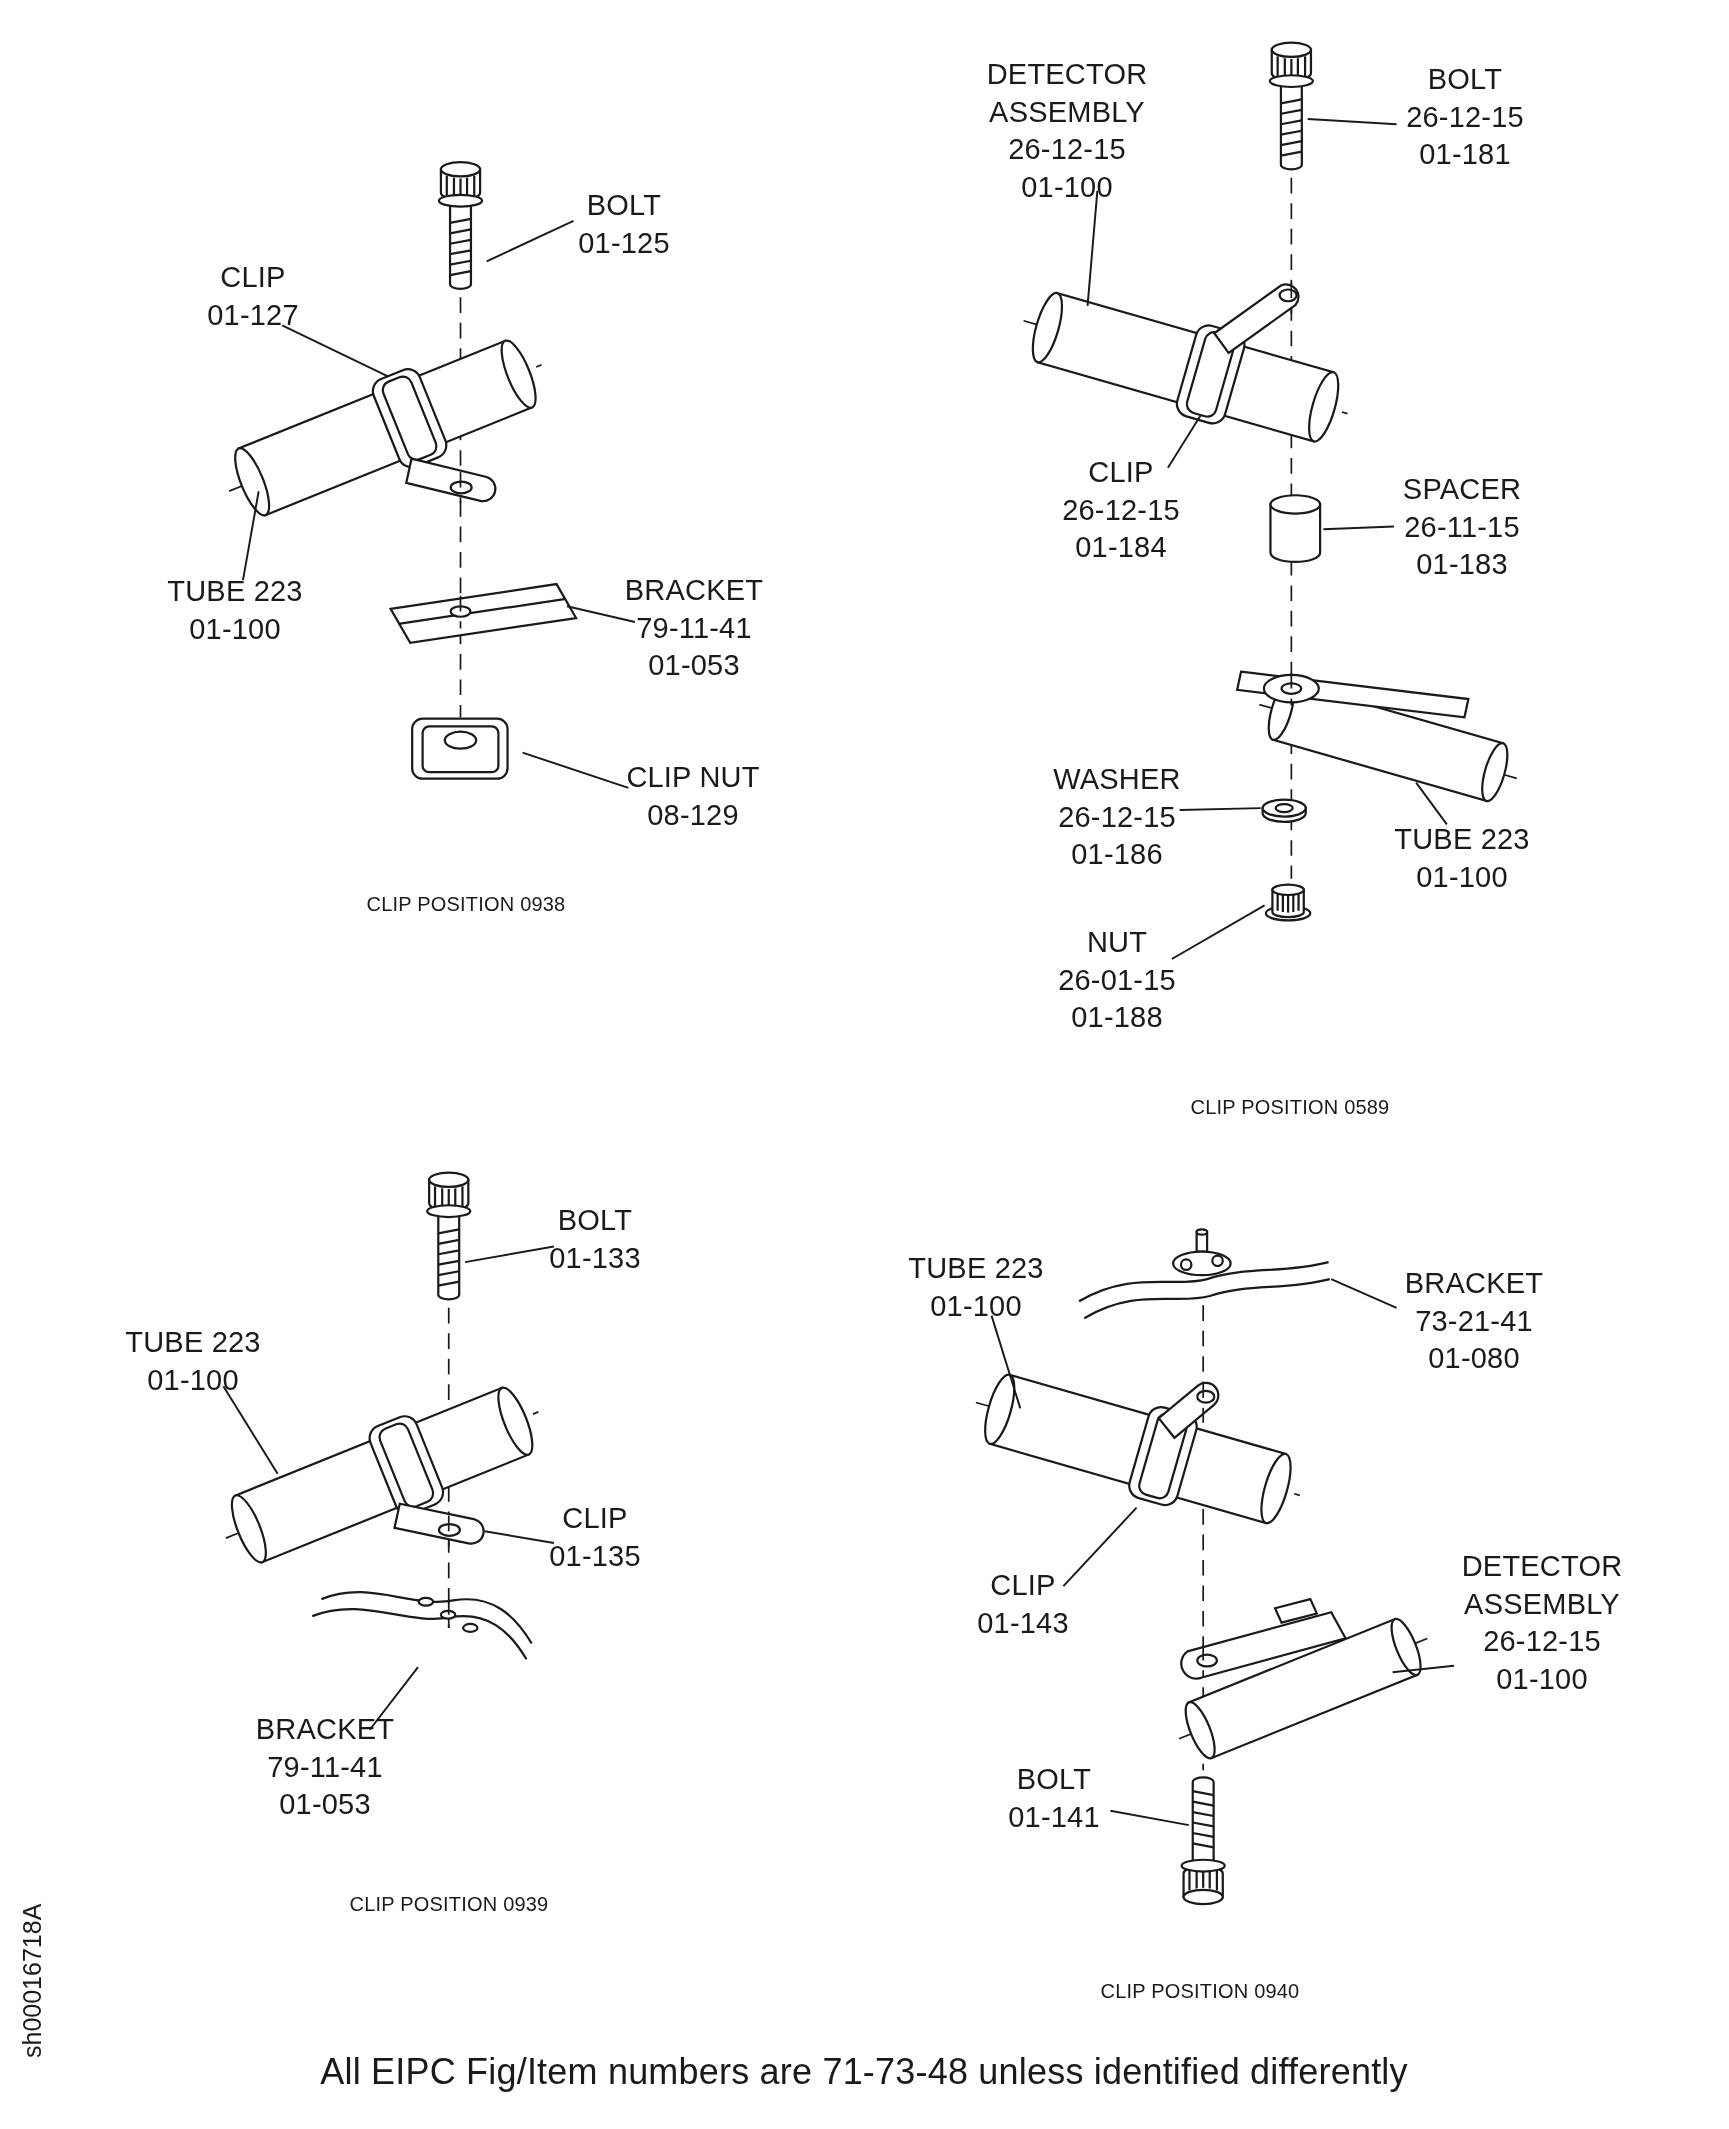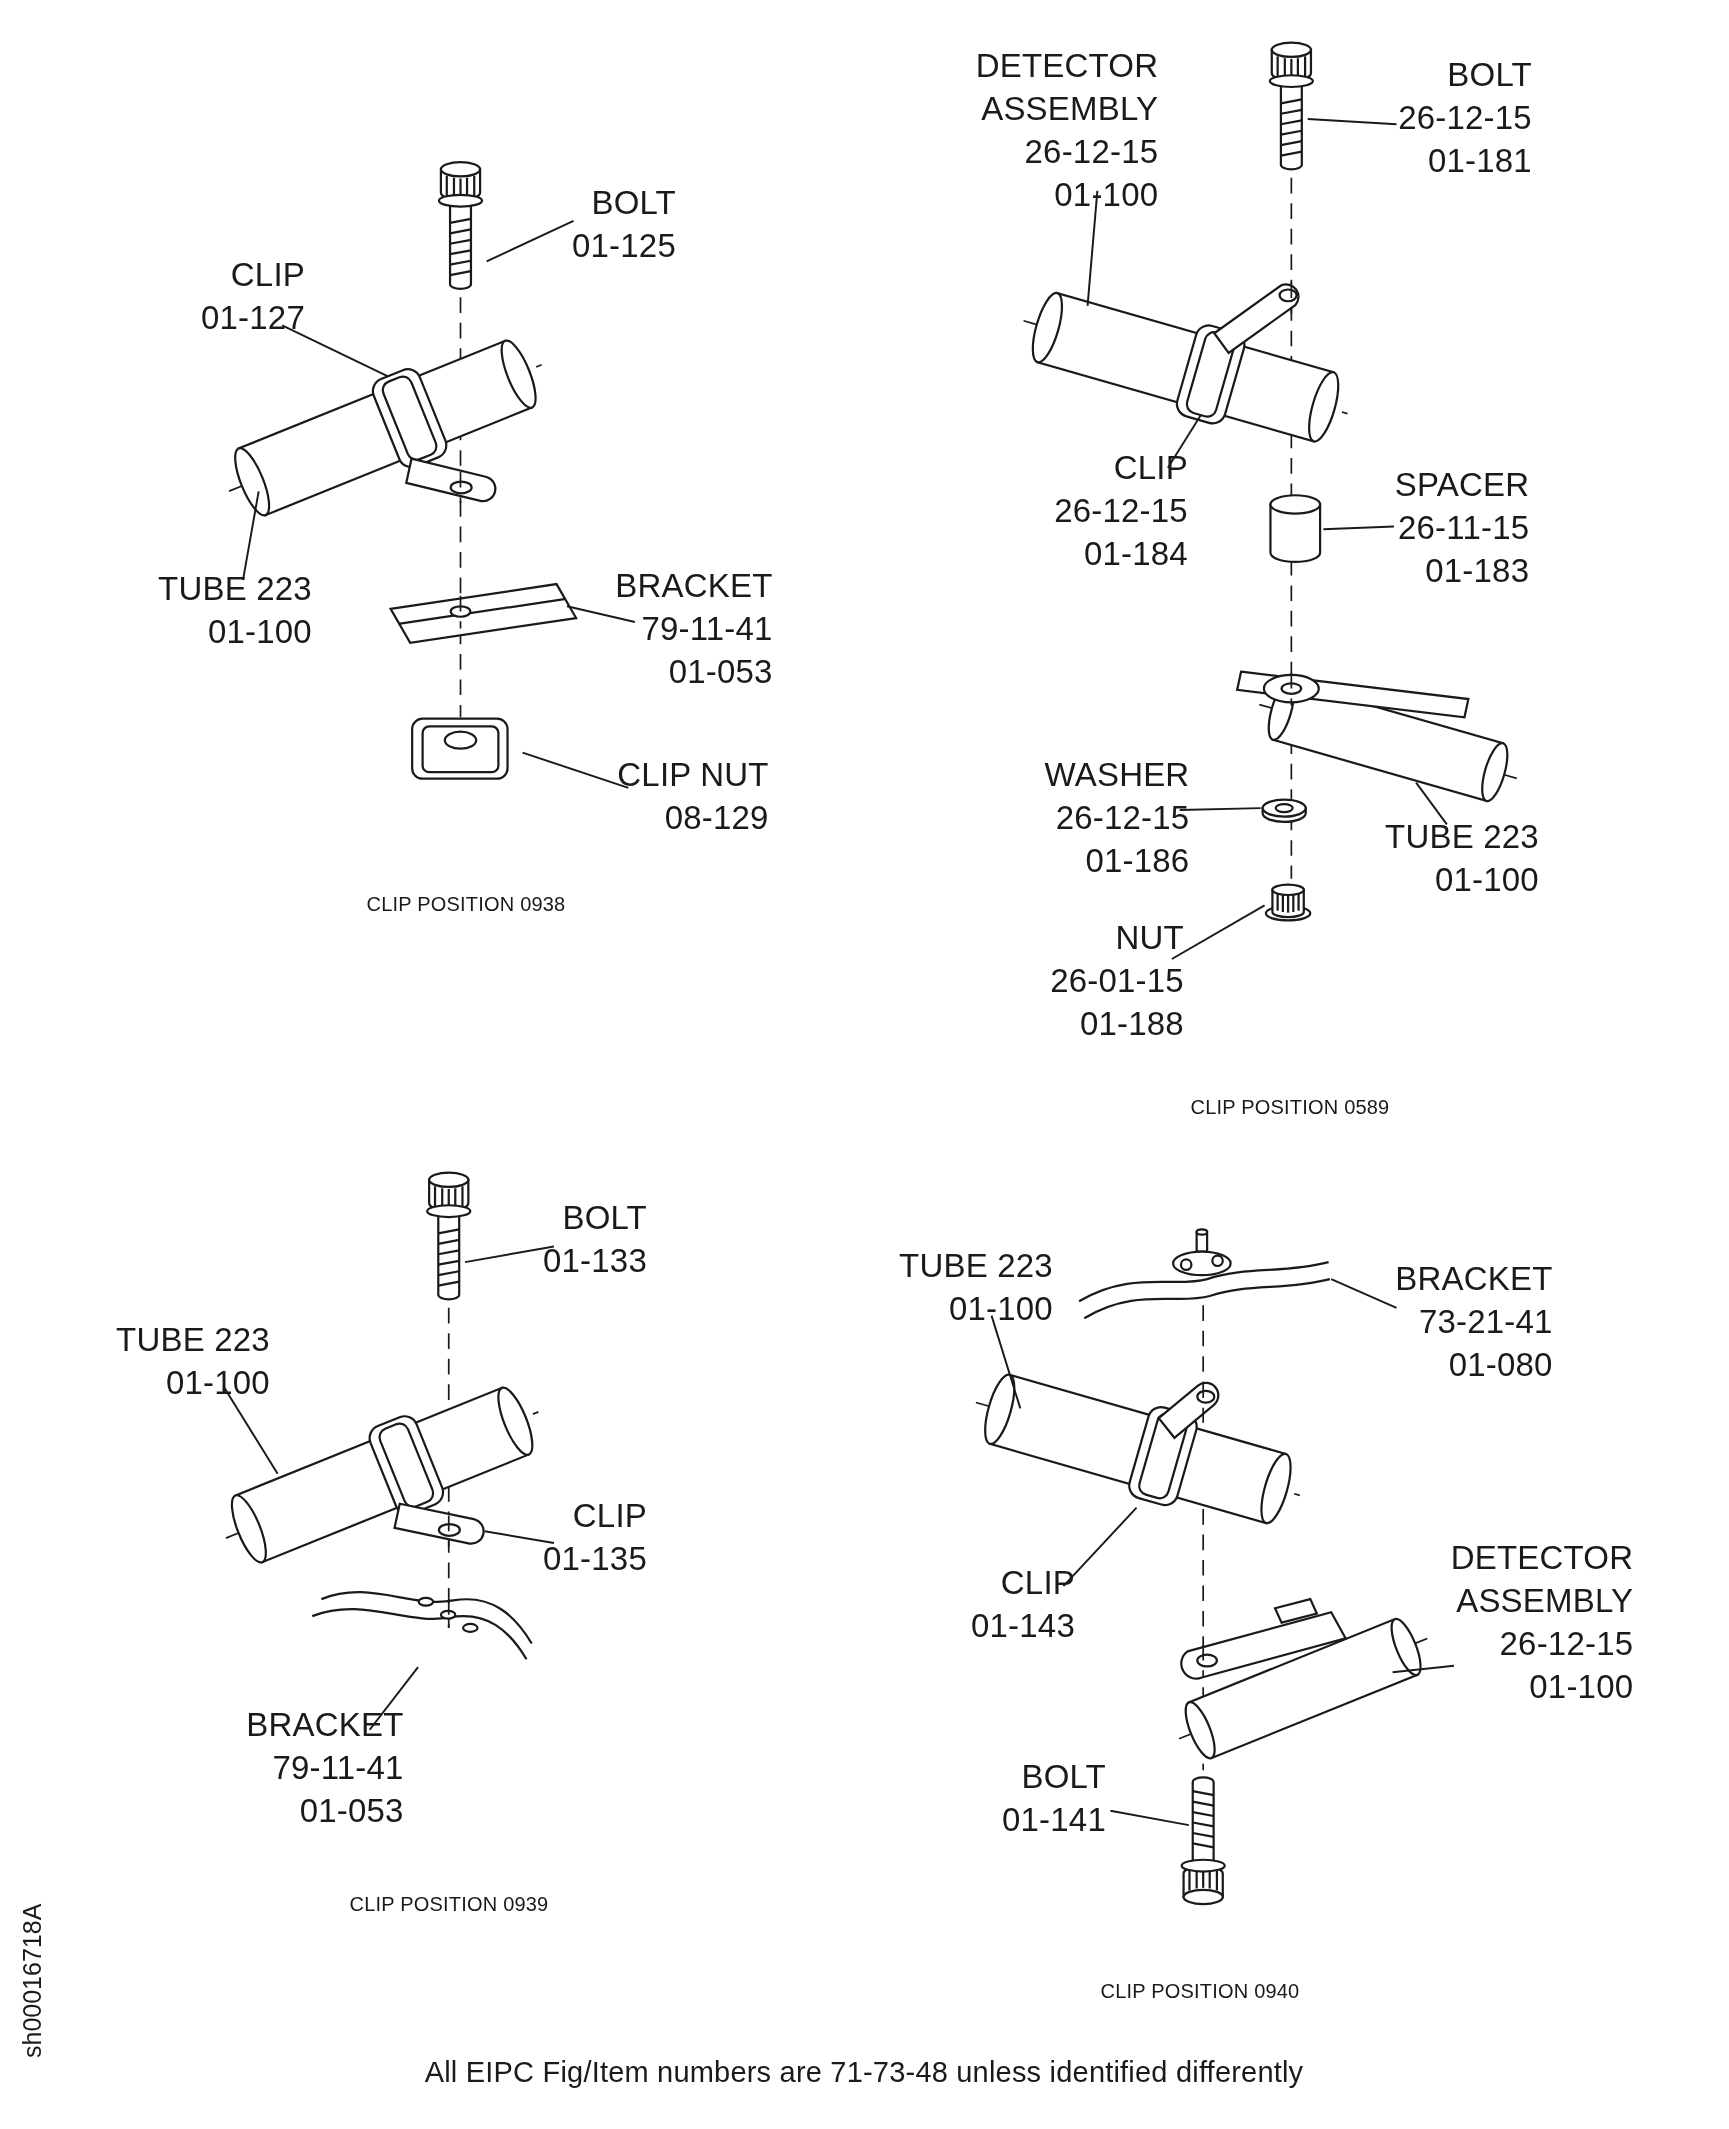--- a/index.html
+++ b/index.html
@@ -3,28 +3,28 @@
 <meta charset="utf-8">
 <style>
   * { margin:0; padding:0; box-sizing:border-box; }
   html,body { background:#fff; }
   #page {
     position:relative; width:1729px; height:2129px; background:var(--bg,#fff);
     font-family:"Liberation Sans", sans-serif; color:var(--line,#1a1a1a); overflow:hidden;
   }
   #art { position:absolute; left:0; top:0; color:var(--line,#1a1a1a); }
   .label {
-    position:absolute; transform:translate(-50%,-50%); text-align:right;
-    white-space:pre-line; font-size:33px; line-height:1.3; letter-spacing:0.2px;
+    position:absolute; transform:translate(-50%,-50%); text-align:center;
+    white-space:pre-line; font-size:29px; line-height:1.3; letter-spacing:0.2px;
   }
   .caption {
     position:absolute; transform:translate(-50%,-50%); white-space:nowrap;
     font-size:20px; letter-spacing:0.2px;
   }
-  .footer { font-size:29px; }
+  .footer { font-size:36px; }
   .sheet-id {
     position:absolute; left:18.3px; top:2058px; transform:rotate(-90deg);
     transform-origin:0 0; font-size:25px; white-space:nowrap;
   }
   
   .w  { fill:#fff; stroke:currentColor; stroke-width:3.4; }
   .s  { fill:none; stroke:currentColor; stroke-width:3.4; }
   .leader { fill:none; stroke:currentColor; stroke-width:3; }
   .dash { fill:none; stroke:currentColor; stroke-width:2.6; stroke-dasharray:24 15; }
 </style>

